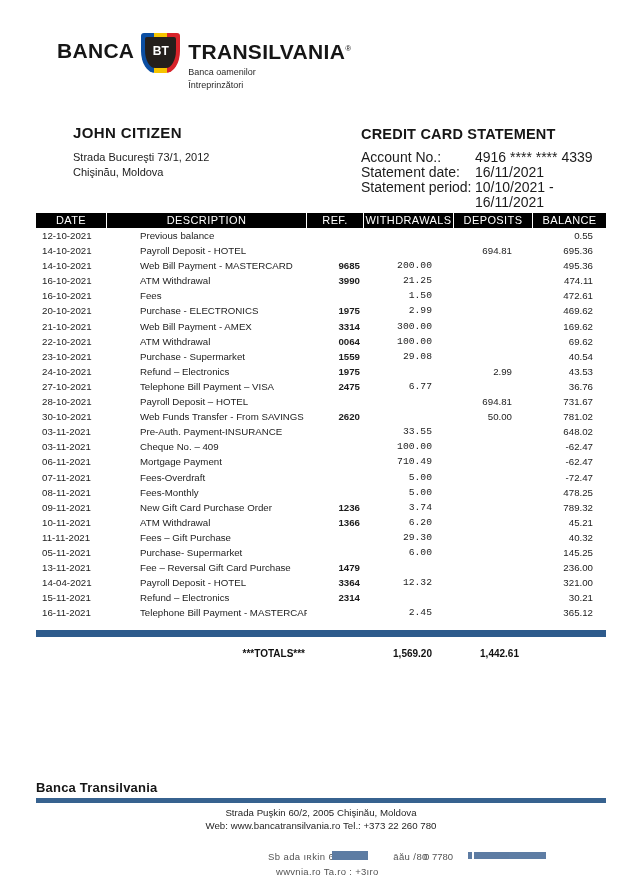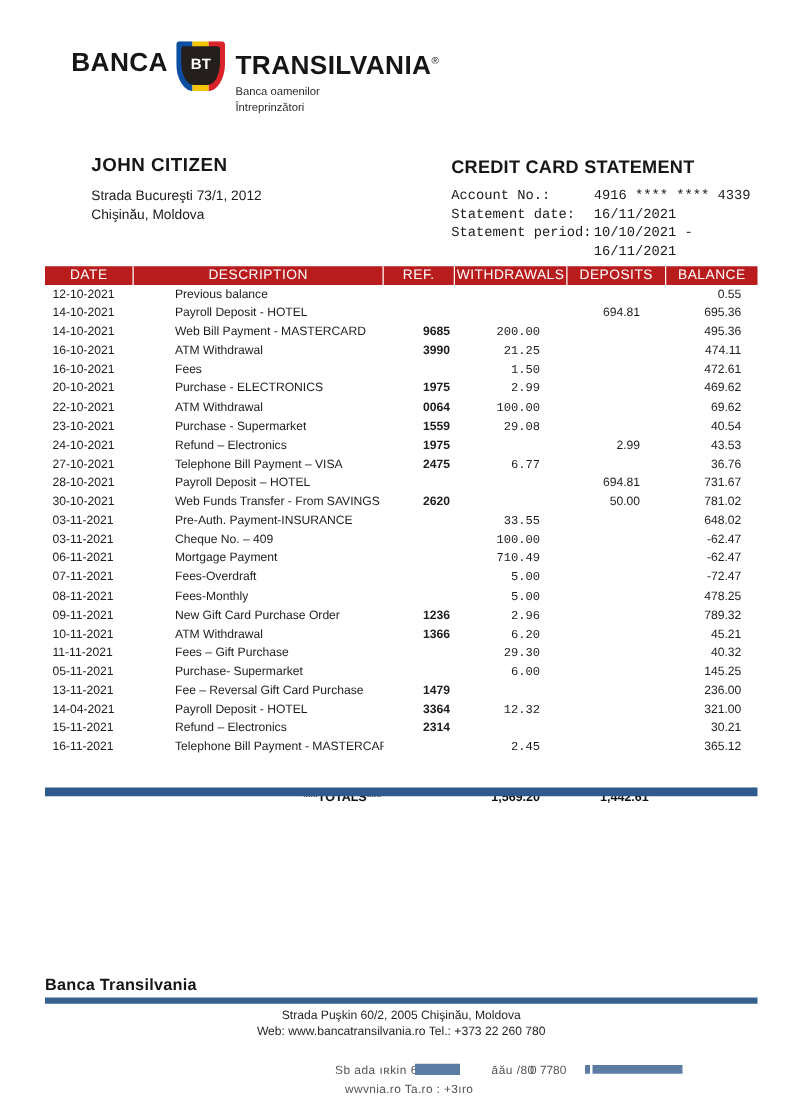--- a/index.html
+++ b/index.html
@@ -123,37 +123,36 @@
   }
   .stmt-title {
     font-size: 14.5px;
     font-weight: bold;
     letter-spacing: 0.2px;
     color: #161616;
     margin-bottom: 8px;
   }
   .stmt-row {
     display: flex;
-    font-size: 11px;
+    font-size: 14px;
     line-height: 15px;
-    font-family: Liberation Mono, monospace;
   }
   .stmt-row .k { width: 114px; flex: 0 0 114px; }
   .stmt-row .v { flex: 1 1 auto; }
 
   
   .table {
     position: absolute;
     left: 36px;
     top: 213px;
     width: 570px;
   }
   .thead {
     display: flex;
-    background: #b91c1c;
+    background: #000000;
     color: #ffffff;
     height: 15px;
     align-items: center;
     font-size: 11px;
     letter-spacing: 0.4px;
   }
   .thead .th {
     text-align: center;
     border-right: 1px solid #ffffff;
     box-sizing: border-box;
@@ -387,20 +386,28 @@
         </div>
         <div class="trow">
           <div class="c-date">20-10-2021</div>
           <div class="c-desc">Purchase  - ELECTRONICS</div>
           <div class="c-ref">1975</div>
           <div class="c-wdr">2.99</div>
           <div class="c-dep"></div>
           <div class="c-bal">469.62</div>
         </div>
         <div class="trow">
+          <div class="c-date">21-10-2021</div>
+          <div class="c-desc">Web Bill Payment - AMEX</div>
+          <div class="c-ref">3314</div>
+          <div class="c-wdr">300.00</div>
+          <div class="c-dep"></div>
+          <div class="c-bal">169.62</div>
+        </div>
+        <div class="trow">
           <div class="c-date">22-10-2021</div>
           <div class="c-desc">ATM Withdrawal</div>
           <div class="c-ref">0064</div>
           <div class="c-wdr">100.00</div>
           <div class="c-dep"></div>
           <div class="c-bal">69.62</div>
         </div>
         <div class="trow">
           <div class="c-date">23-10-2021</div>
           <div class="c-desc">Purchase - Supermarket</div>
@@ -478,21 +485,21 @@
           <div class="c-desc">Fees-Monthly</div>
           <div class="c-ref"></div>
           <div class="c-wdr">5.00</div>
           <div class="c-dep"></div>
           <div class="c-bal">478.25</div>
         </div>
         <div class="trow">
           <div class="c-date">09-11-2021</div>
           <div class="c-desc">New Gift Card Purchase Order</div>
           <div class="c-ref">1236</div>
-          <div class="c-wdr">2.96</div>
+          <div class="c-wdr">3.74</div>
           <div class="c-dep"></div>
           <div class="c-bal">789.32</div>
         </div>
         <div class="trow">
           <div class="c-date">10-11-2021</div>
           <div class="c-desc">ATM Withdrawal</div>
           <div class="c-ref">1366</div>
           <div class="c-wdr">6.20</div>
           <div class="c-dep"></div>
           <div class="c-bal">45.21</div>

